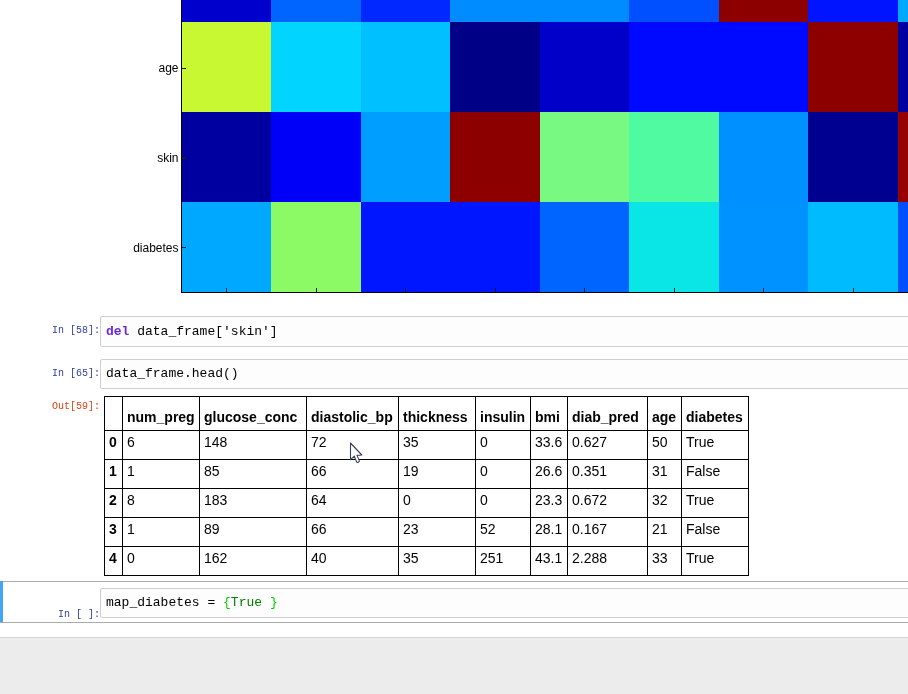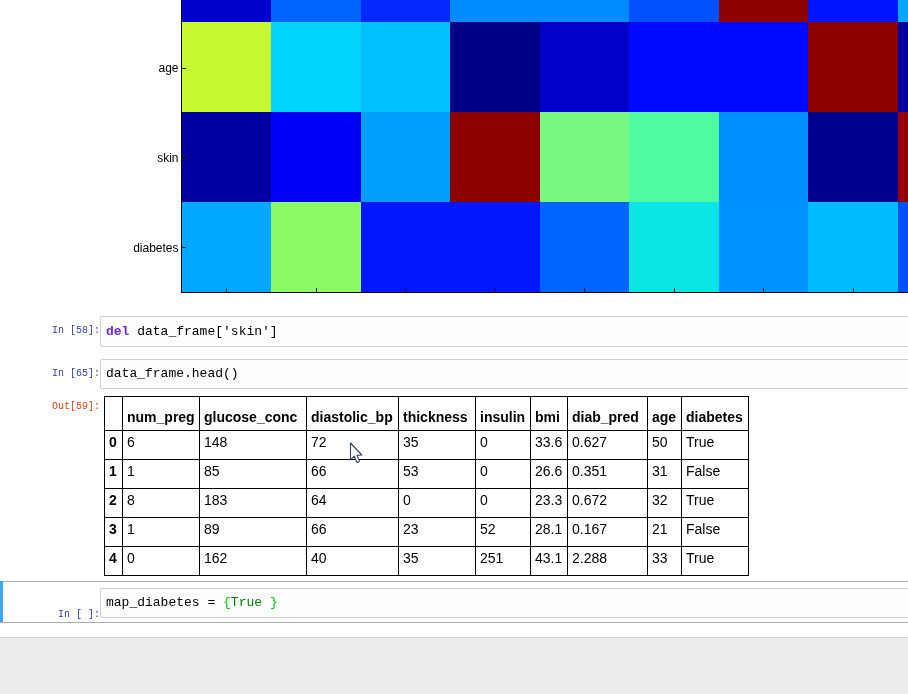--- a/index.html
+++ b/index.html
@@ -152,21 +152,21 @@
         <td>33.6</td>
         <td>0.627</td>
         <td>50</td>
         <td>True</td>
       </tr>
     <tr>
         <th>1</th>
         <td>1</td>
         <td>85</td>
         <td>66</td>
-        <td>53</td>
+        <td>19</td>
         <td>0</td>
         <td>26.6</td>
         <td>0.351</td>
         <td>31</td>
         <td>False</td>
       </tr>
     <tr>
         <th>2</th>
         <td>8</td>
         <td>183</td>

